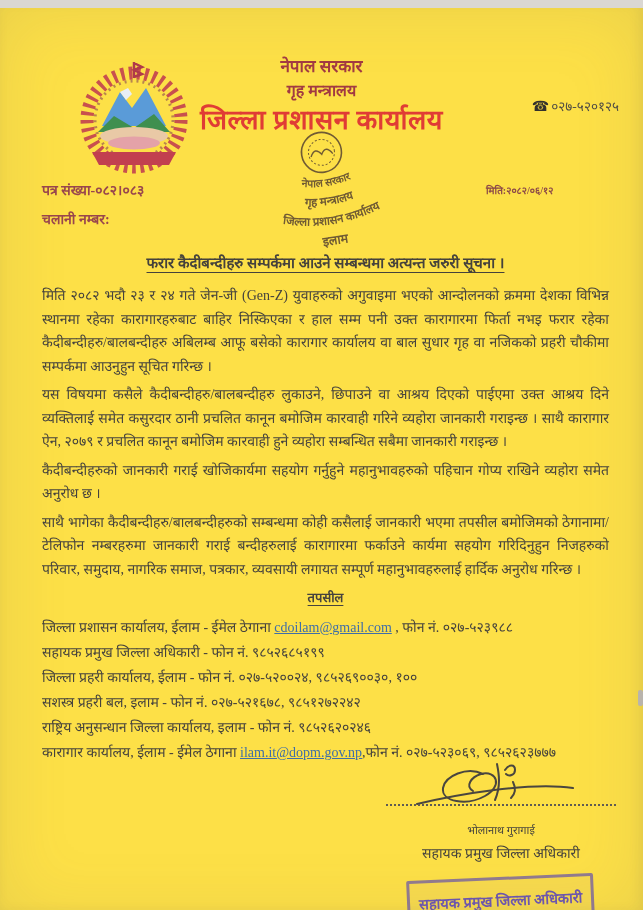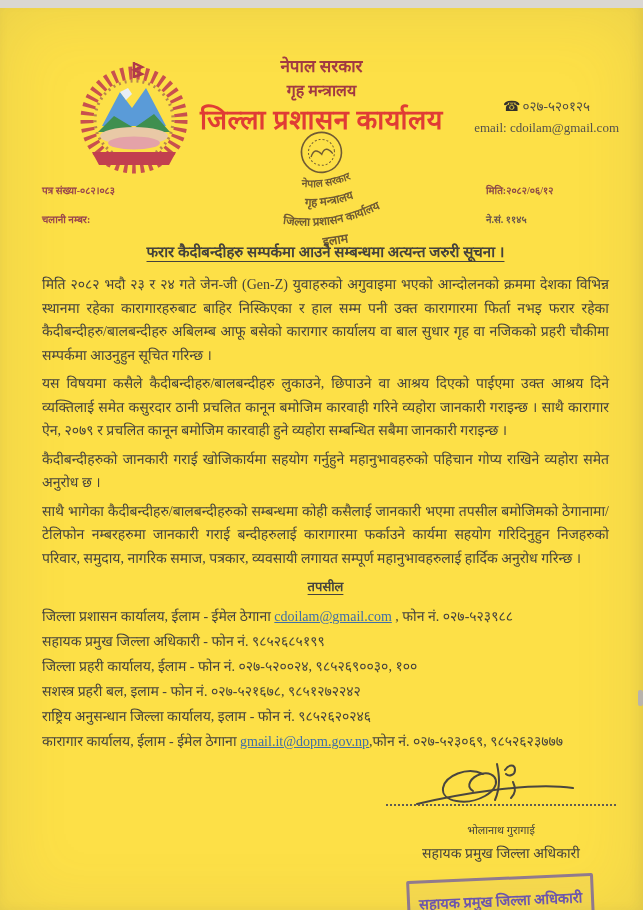--- a/index.html
+++ b/index.html
@@ -12,26 +12,26 @@
   
   .emblem{position:absolute;left:72px;top:52px;}
   .center-head{position:absolute;left:0;right:0;top:46px;text-align:center;}
   .gov-line{font-size:17px;font-weight:bold;color:#a23a42;line-height:25px;}
   .ministry-line{font-size:16px;font-weight:bold;color:#a23a42;line-height:24px;}
   .office-line{font-size:27px;font-weight:bold;color:#e03c35;line-height:34px;letter-spacing:.5px;}
   .head-contacts{position:absolute;right:24px;top:88px;text-align:center;font-size:13.5px;color:#4e4b45;line-height:21px;}
   .head-contacts .phone-row{white-space:nowrap;}
   .phone-glyph{font-size:14px;color:#33302c;margin-right:2px;}
   .email-row{font-size:13px;color:#55524c;}
-  .meta-left{position:absolute;left:42px;top:168px;font-size:10px;color:#99464d;font-weight:bold;line-height:29px;}
+  .meta-left{position:absolute;left:42px;top:168px;font-size:14px;color:#99464d;font-weight:bold;line-height:29px;}
   .meta-right{position:absolute;left:486px;top:168px;font-size:10px;color:#8d4a48;font-weight:bold;line-height:29px;}
   
   .round-stamp{position:absolute;left:236px;top:118px;opacity:.82;mix-blend-mode:multiply;}
   
-  .content{position:absolute;left:42px;top:232px;width:567px;font-size:14px;}
+  .content{position:absolute;left:42px;top:243px;width:567px;font-size:14px;}
   .notice-title{text-align:center;font-weight:bold;font-size:15px;color:#45423c;
     text-decoration:underline;text-underline-offset:4px;margin:0 0 9px;line-height:24px;}
   .content p{margin:0 0 5px;text-align:justify;line-height:23.5px;}
   .tapasil{text-align:center;font-weight:bold;font-size:13px;text-decoration:underline;
     text-underline-offset:3px;margin:2px 0 5px;line-height:24px;}
   .contact-line{line-height:25px;white-space:nowrap;}
   a.email-link{color:#3f6ea8;text-decoration:underline;cursor:pointer;}
   
   .sig-block{position:absolute;right:22px;top:758px;width:240px;text-align:center;}
   .sig-art{position:relative;height:48px;}
@@ -62,30 +62,28 @@
   </svg>
 
   <div class="center-head">
     <div class="gov-line">नेपाल सरकार</div>
     <div class="ministry-line">गृह मन्त्रालय</div>
     <div class="office-line">जिल्ला प्रशासन कार्यालय</div>
   </div>
 
   <div class="head-contacts">
     <div class="phone-row"><span class="phone-glyph">☎</span><span>०२७-५२०१२५</span></div>
-    <div class="email-row">email: cdoilam@gmail.com</div>
   </div>
 
   <div class="meta-left">
     <div>पत्र संख्या-०८२।०८३</div>
     <div>चलानी नम्बर:</div>
   </div>
   <div class="meta-right">
     <div>मिति:२०८२/०६/१२</div>
-    <div style="color:#6a564e;">ने.सं. ११४५</div>
   </div>
 
   <svg class="round-stamp" width="180" height="122" viewBox="0 0 180 122">
     <g transform="rotate(-9 90 55)" fill="#5246a5" stroke="#5246a5">
       <circle cx="90" cy="26" r="20" fill="none" stroke-width="1.6"></circle>
       <circle cx="90" cy="26" r="13" fill="none" stroke-width="1" stroke-dasharray="2 2"></circle>
       <path d="M79,29 q5,-10 11,-1 q5,-9 11,1" fill="none" stroke-width="1.4"></path>
       <defs>
         <path id="rs1" d="M50,52 Q90,68 130,52" fill="none"></path>
         <path id="rs2" d="M40,69 Q90,89 140,69" fill="none"></path>
@@ -104,21 +102,21 @@
     <p>यस विषयमा कसैले कैदीबन्दीहरु/बालबन्दीहरु लुकाउने, छिपाउने वा आश्रय दिएको पाईएमा उक्त आश्रय दिने व्यक्तिलाई समेत कसुरदार ठानी प्रचलित कानून बमोजिम कारवाही गरिने व्यहोरा जानकारी गराइन्छ । साथै कारागार ऐन, २०७९ र प्रचलित कानून बमोजिम कारवाही हुने व्यहोरा सम्बन्धित सबैमा जानकारी गराइन्छ ।</p>
     <p>कैदीबन्दीहरुको जानकारी गराई खोजिकार्यमा सहयोग गर्नुहुने महानुभावहरुको पहिचान गोप्य राखिने व्यहोरा समेत अनुरोध छ ।</p>
     <p>साथै भागेका कैदीबन्दीहरु/बालबन्दीहरुको सम्बन्धमा कोही कसैलाई जानकारी भएमा तपसील बमोजिमको ठेगानामा/टेलिफोन नम्बरहरुमा जानकारी गराई बन्दीहरुलाई कारागारमा फर्काउने कार्यमा सहयोग गरिदिनुहुन निजहरुको परिवार, समुदाय, नागरिक समाज, पत्रकार, व्यवसायी लगायत सम्पूर्ण महानुभावहरुलाई हार्दिक अनुरोध गरिन्छ ।</p>
     <div class="tapasil">तपसील</div>
 
     <div class="contact-line"><span>जिल्ला प्रशासन कार्यालय, ईलाम - ईमेल ठेगाना </span><a class="email-link">cdoilam@gmail.com</a><span> , फोन नं. ०२७-५२३९८८</span></div>
     <div class="contact-line"><span>सहायक प्रमुख जिल्ला अधिकारी -  फोन नं. ९८५२६८५१९९</span></div>
     <div class="contact-line"><span>जिल्ला प्रहरी कार्यालय, ईलाम - फोन नं. ०२७-५२००२४, ९८५२६९००३०, १००</span></div>
     <div class="contact-line"><span>सशस्त्र प्रहरी बल, इलाम - फोन नं. ०२७-५२१६७८, ९८५१२७२२४२</span></div>
     <div class="contact-line"><span>राष्ट्रिय अनुसन्धान जिल्ला कार्यालय, इलाम - फोन नं. ९८५२६२०२४६</span></div>
-    <div class="contact-line"><span>कारागार कार्यालय, ईलाम - ईमेल ठेगाना </span><a class="email-link">gmail.it@dopm.gov.np</a><span>,फोन नं. ०२७-५२३०६९, ९८५२६२३७७७</span></div>
+    <div class="contact-line"><span>कारागार कार्यालय, ईलाम - ईमेल ठेगाना </span><a class="email-link">ilam.it@dopm.gov.np</a><span>,फोन नं. ०२७-५२३०६९, ९८५२६२३७७७</span></div>
   </div>
 
   <div class="sig-block">
     <div class="sig-art">
       <svg class="sig-svg" width="170" height="60" viewBox="0 0 170 60">
         <g fill="none" stroke="#4a463f" stroke-width="2" stroke-linecap="round">
           <path d="M88,4 C90,14 92,26 86,40"></path>
           <path d="M74,14 C58,6 36,16 34,28 C32,42 58,46 76,36 C94,26 88,10 72,14 C62,17 56,26 64,31"></path>
           <path d="M96,10 c4,-6 10,-6 10,0 c0,5 -6,7 -9,4"></path>
           <path d="M104,22 c3,6 2,12 -2,16"></path>

